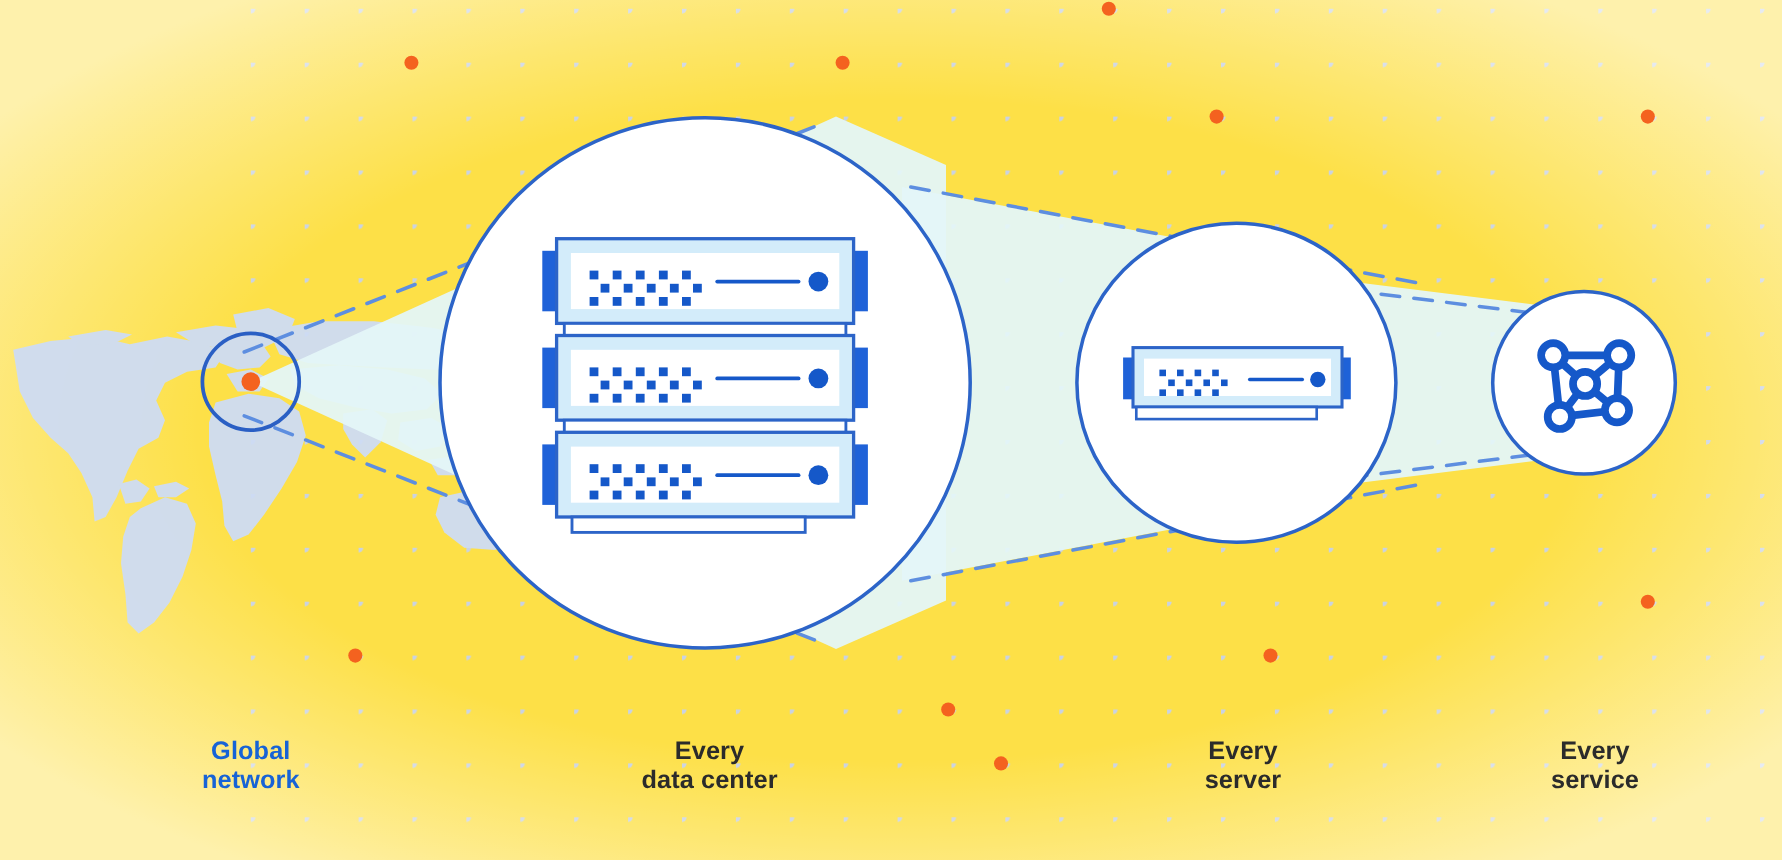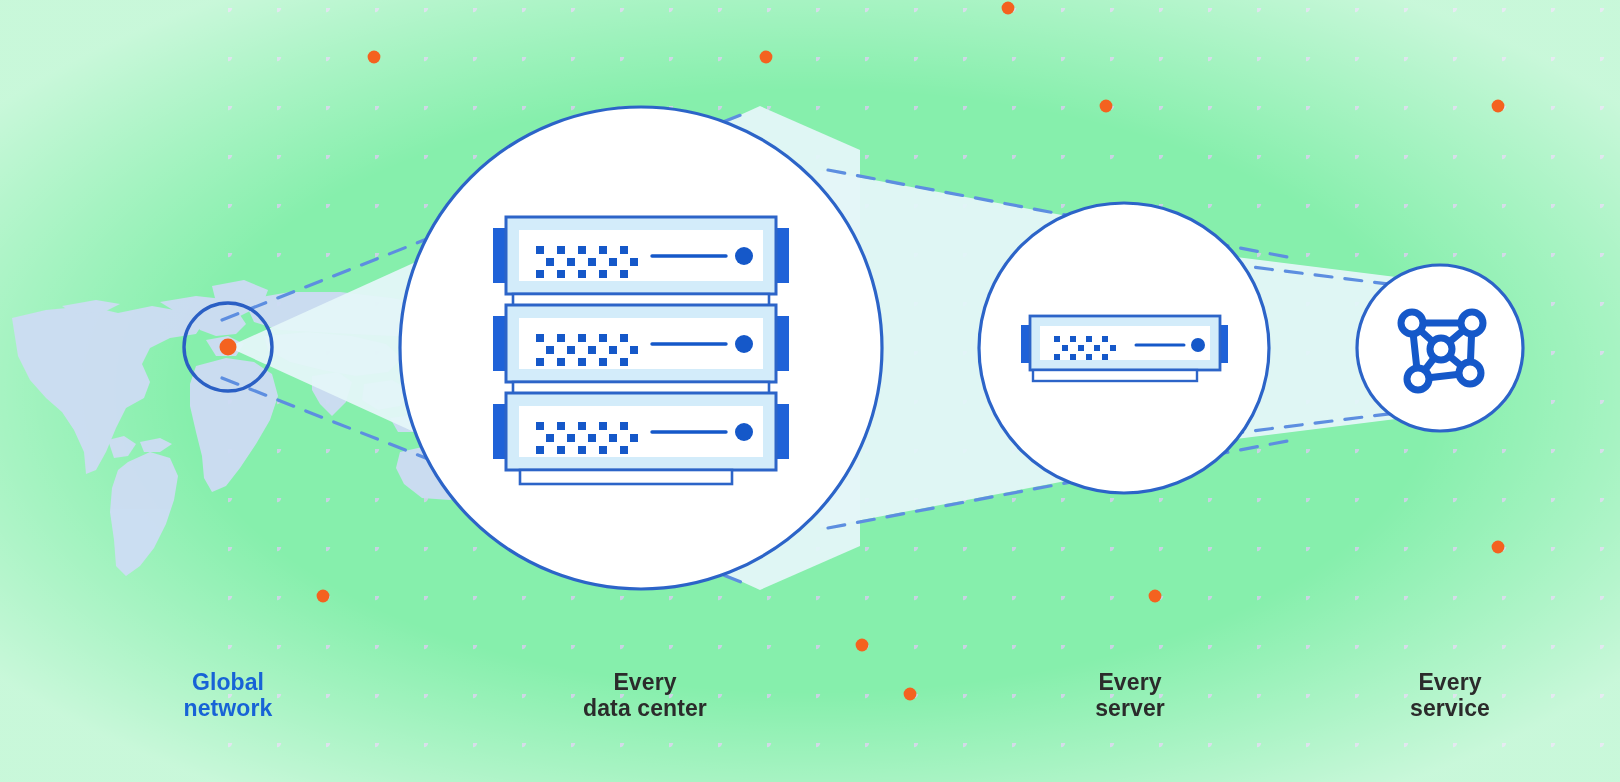--- a/index.html
+++ b/index.html
@@ -10,21 +10,21 @@
   }
   body {
     font-family: "Liberation Sans", sans-serif;
     -webkit-font-smoothing: antialiased;
   }
   #stage {
     position: relative;
     width: 1620px;
     height: 782px;
     overflow: hidden;
-    background: #86efac;
+    background: #fde047;
   }
   #stage svg.layer {
     position: absolute;
     top: 0; left: 0;
     width: 1620px;
     height: 782px;
     display: block;
   }
   .labels {
     position: absolute;

